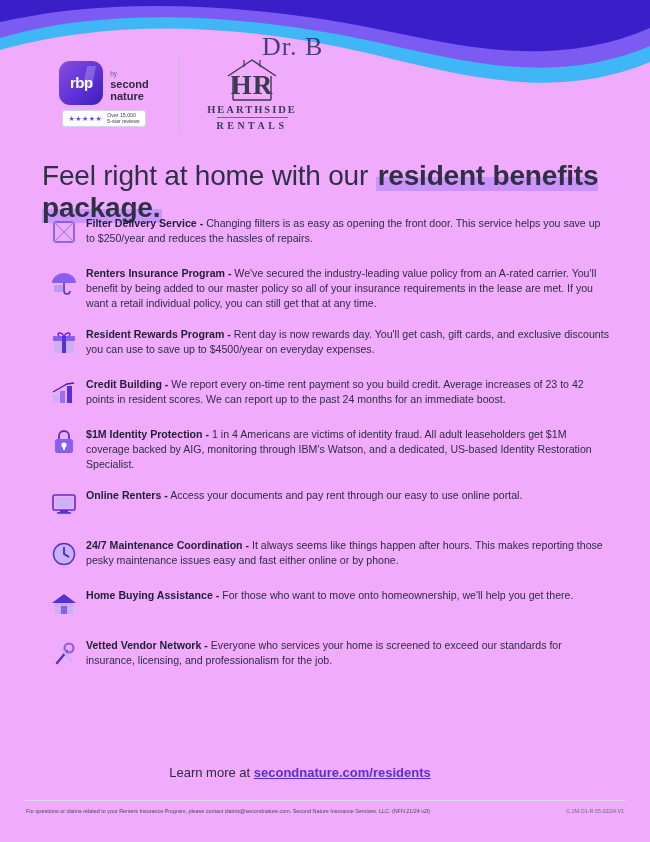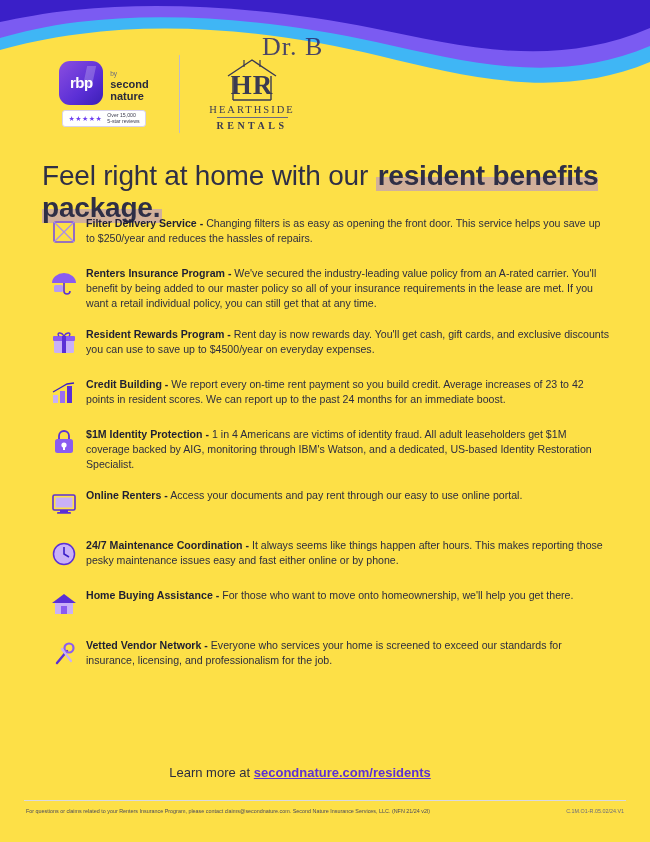--- a/index.html
+++ b/index.html
@@ -11,21 +11,21 @@
     height: 842px;
     background: #ffffff;
     font-family: "Liberation Sans", sans-serif;
     overflow: hidden;
     position: relative;
   }
   .page {
     position: relative;
     width: 650px;
     height: 842px;
-    background: #fde047;
+    background: #f0abfc;
     overflow: hidden;
   }
 
   
   .banner {
     position: absolute;
     top: 0;
     left: 0;
     width: 650px;
     height: 130px;
@@ -139,21 +139,21 @@
     font-size: 27px;
     font-weight: bold;
     letter-spacing: 1px;
     line-height: 1;
     color: #3a3a52;
   }
   .hr-name {
     font-family: "Liberation Serif", serif;
     font-size: 10.5px;
     letter-spacing: 2px;
-    font-weight: normal;
+    font-weight: bold;
     color: #3a3a52;
     margin-top: 2px;
   }
   .hr-sub {
     font-family: "Liberation Serif", serif;
     font-size: 10px;
     letter-spacing: 3.5px;
     font-weight: bold;
     color: #3a3a52;
     border-top: 1px solid #6a6a80;

